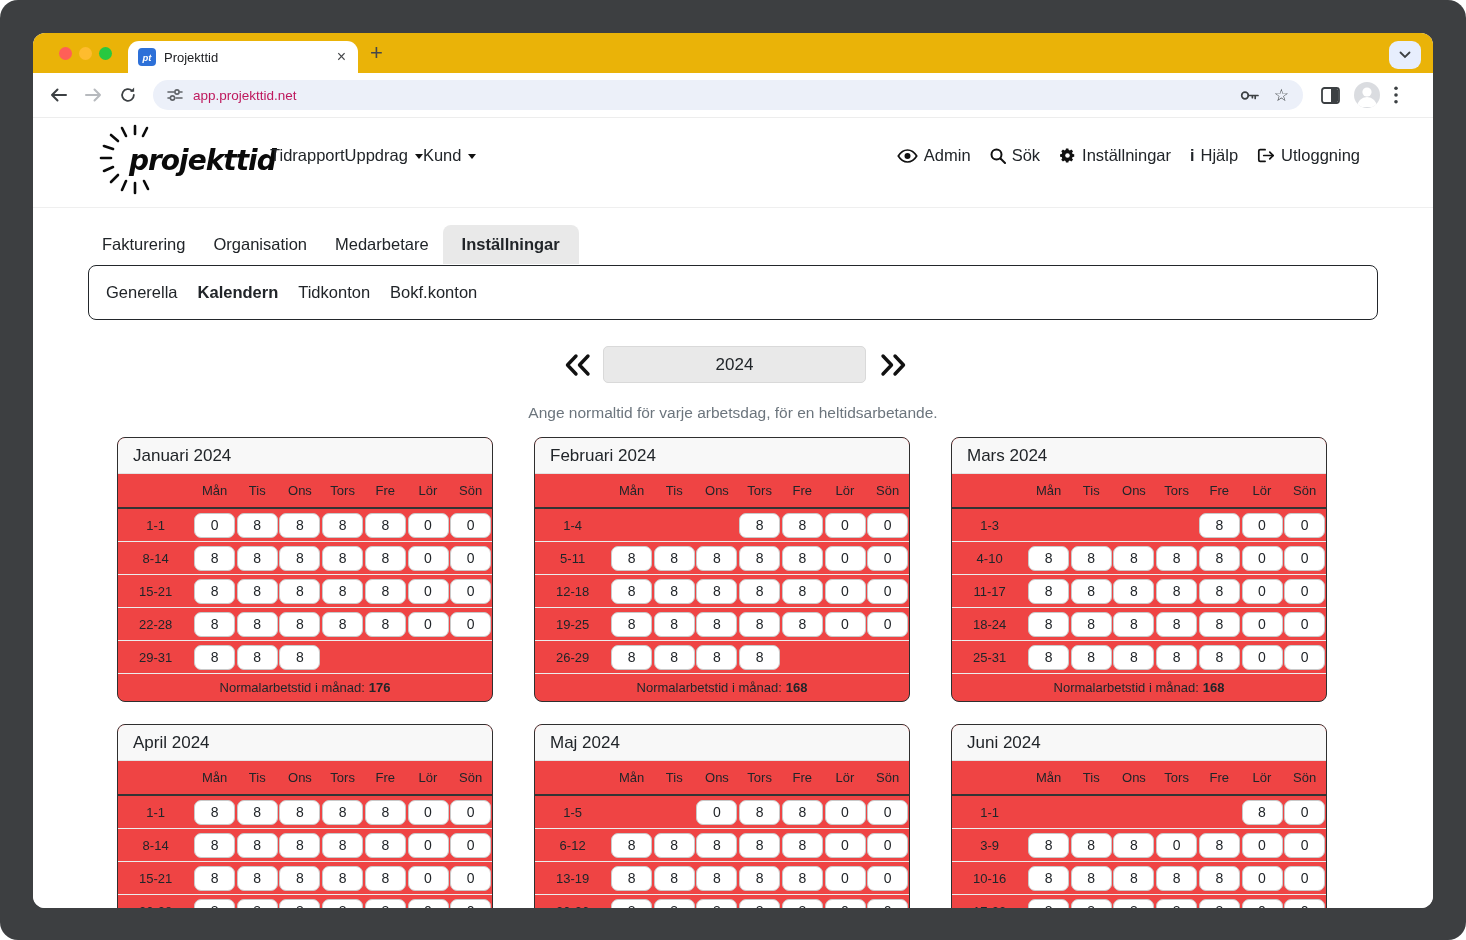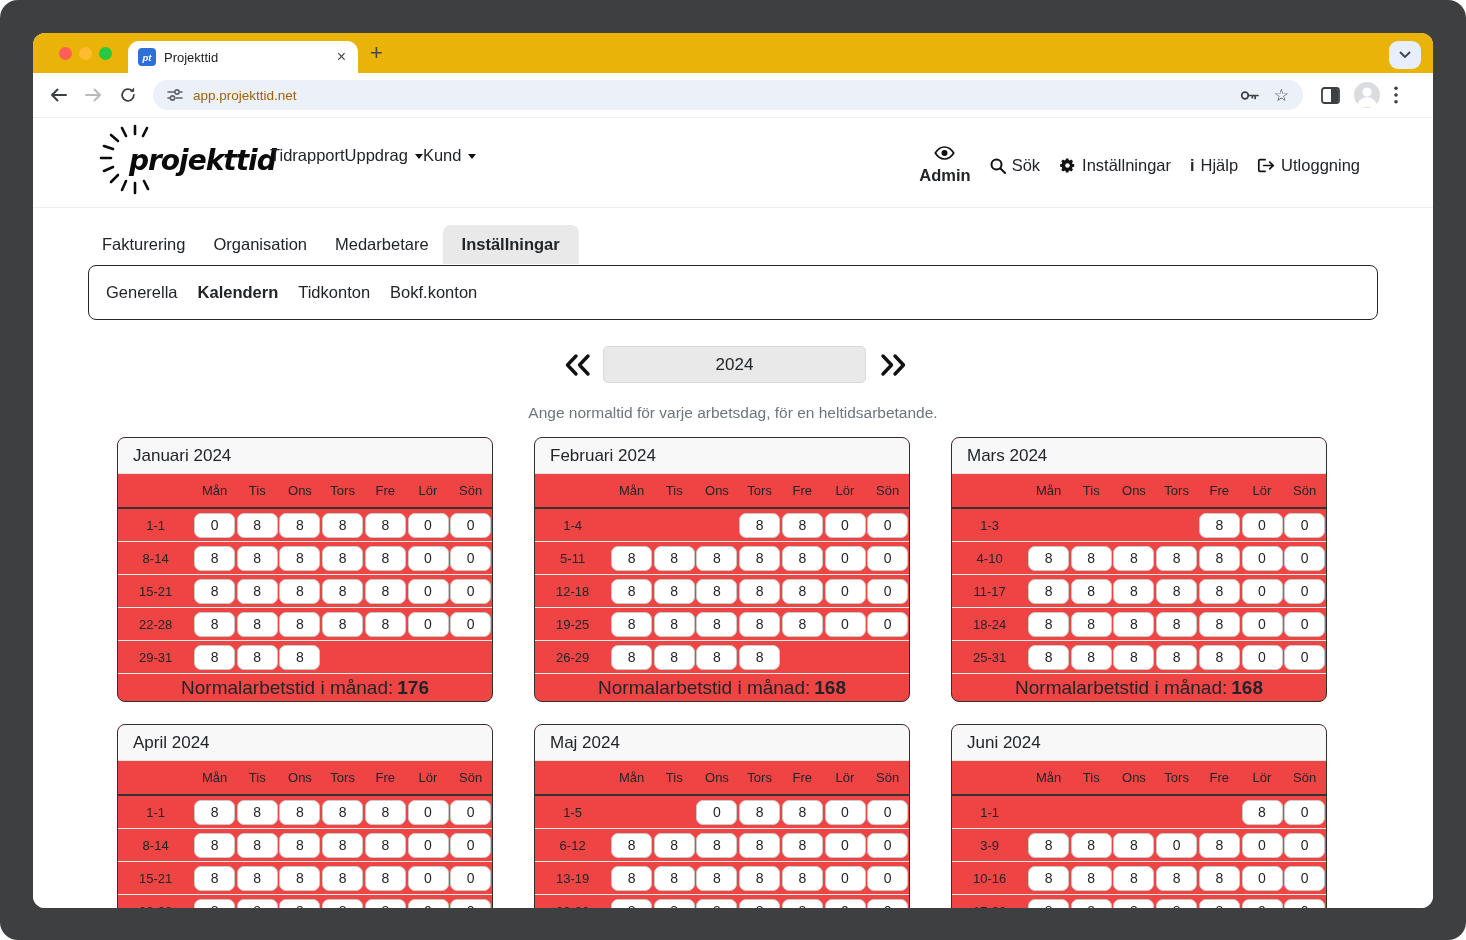--- a/index.html
+++ b/index.html
@@ -15,34 +15,34 @@
   .t-yellow{left:46px;background:#febc2e;}
   .t-green{left:66px;background:#28c840;}
   .tab{position:absolute;left:95px;top:8px;width:230px;height:32px;background:#fff;border-radius:11px 11px 0 0;display:flex;align-items:center;padding:0 10px;box-sizing:border-box;gap:8px;}
   .favicon{width:18px;height:18px;border-radius:4px;background:#2d70d8;color:#fff;font-size:9.5px;font-weight:bold;font-style:italic;display:flex;align-items:center;justify-content:center;flex:0 0 auto;}
   .tab-title{font-size:13px;color:#202124;flex:1;white-space:nowrap;overflow:hidden;}
   .tab-close{font-size:16px;color:#45474a;line-height:1;padding:0 2px;cursor:default;}
   .newtab{position:absolute;left:337px;top:7px;font-size:22px;color:#45474a;line-height:26px;}
   .tabsearch{position:absolute;right:12px;top:8px;width:32px;height:28px;background:#e7eefd;border-radius:9px;display:flex;align-items:center;justify-content:center;}
   .toolbar{height:45px;background:#fff;display:flex;align-items:center;padding:0 16px;gap:16px;border-bottom:1px solid #ededed;box-sizing:border-box;}
   .url-pill{width:1150px;height:30px;border-radius:15px;background:#ecf0f9;display:flex;align-items:center;padding:0 14px;gap:10px;box-sizing:border-box;}
-  .url-text{font-size:13.5px;color:#a16207;}
+  .url-text{font-size:13.5px;color:#be185d;}
   .pill-right{margin-left:auto;display:flex;align-items:center;gap:14px;}
   .star-glyph{font-size:17px;color:#3c4043;line-height:1;}
   .chrome-right{display:flex;align-items:center;gap:14px;margin-left:2px;}
 
   
   .page{position:absolute;top:85px;left:0;width:1400px;height:790px;overflow:hidden;background:#fff;}
   .logo{position:absolute;left:58px;top:4px;}
   .main-nav{position:absolute;left:237px;top:28px;display:flex;align-items:center;font-size:16.5px;}
   .nav-item{display:flex;align-items:center;}
   .caret{width:0;height:0;border-left:4.5px solid transparent;border-right:4.5px solid transparent;border-top:5px solid #111;display:inline-block;margin-left:7px;margin-top:2px;}
   .header-actions{position:absolute;right:73px;top:28px;display:flex;gap:19px;align-items:center;font-size:16.5px;}
   .action{display:flex;align-items:center;gap:6px;}
-  .action.bold{font-weight:bold;flex-direction:column;}
+  .action.bold{font-weight:normal;}
   .i-glyph{font-weight:800;font-size:16px;line-height:1;}
   .header-divider{position:absolute;top:89px;left:0;width:1400px;border-top:1px solid #efefef;}
 
   .tabs{position:absolute;left:55px;top:107px;display:flex;}
   .tab-item{padding:10px 14px;font-size:16.5px;color:#212529;}
   .tab-item.active{background:#e9e9e9;border-radius:8px 8px 0 0;font-weight:bold;padding:10px 19px;}
 
   .subnav{position:absolute;left:55px;top:147px;width:1290px;height:55px;border:1px solid #23272b;border-radius:8px;display:flex;align-items:center;padding-left:17px;gap:20px;font-size:16.5px;box-sizing:border-box;background:#fff;}
   .subtab.active{font-weight:bold;}
 
@@ -57,21 +57,21 @@
   .month-card{width:376px;border:1px solid #2f2f2f;border-radius:8px;background:#ef4444;overflow:hidden;box-sizing:border-box;}
   .month-header{height:35px;background:#f8f8f8;border-bottom:1px solid #e3e3e3;font-size:17px;display:flex;align-items:center;padding-left:15px;}
   .cal-row{display:flex;height:32px;align-items:center;}
   .cal-dayheader{height:33px;border-bottom:2px solid #343434;}
   .cal-label{width:80px;text-align:center;font-size:13px;color:#212529;}
   .cal-cell{width:45.4px;display:flex;justify-content:center;}
   .day-name{font-size:13px;color:#212529;justify-content:center;display:flex;}
   .cal-body .cal-row{border-top:1px solid #ececec;}
   .cal-body .cal-row:first-child{border-top:none;}
   .cal-input{width:41px;height:25px;border:1px solid #c9c9c9;border-radius:7px;display:flex;align-items:center;justify-content:center;font-size:14px;background:#fff;box-sizing:border-box;}
-  .month-footer{height:27px;border-top:1px solid #ececec;display:flex;align-items:center;justify-content:center;font-size:19px;}
+  .month-footer{height:27px;border-top:1px solid #ececec;display:flex;align-items:center;justify-content:center;font-size:13px;}
   .month-footer strong{margin-left:4px;}
 </style>
 </head>
 <body>
 
 <div class="canvas">
   <div class="frame"></div>
 
   <div class="window">
 

